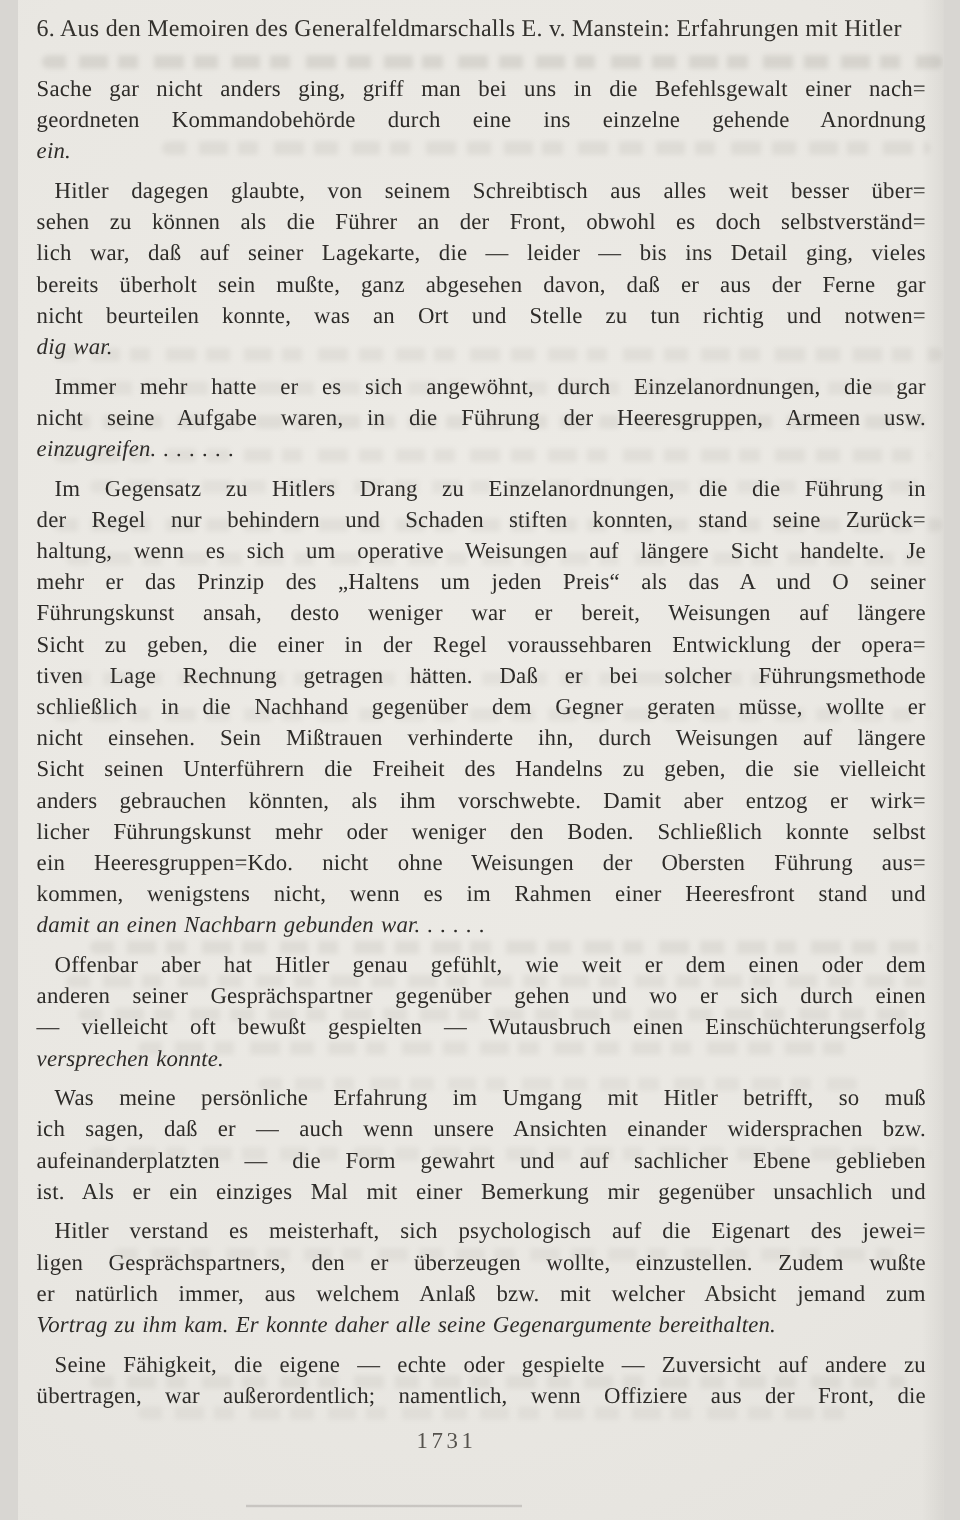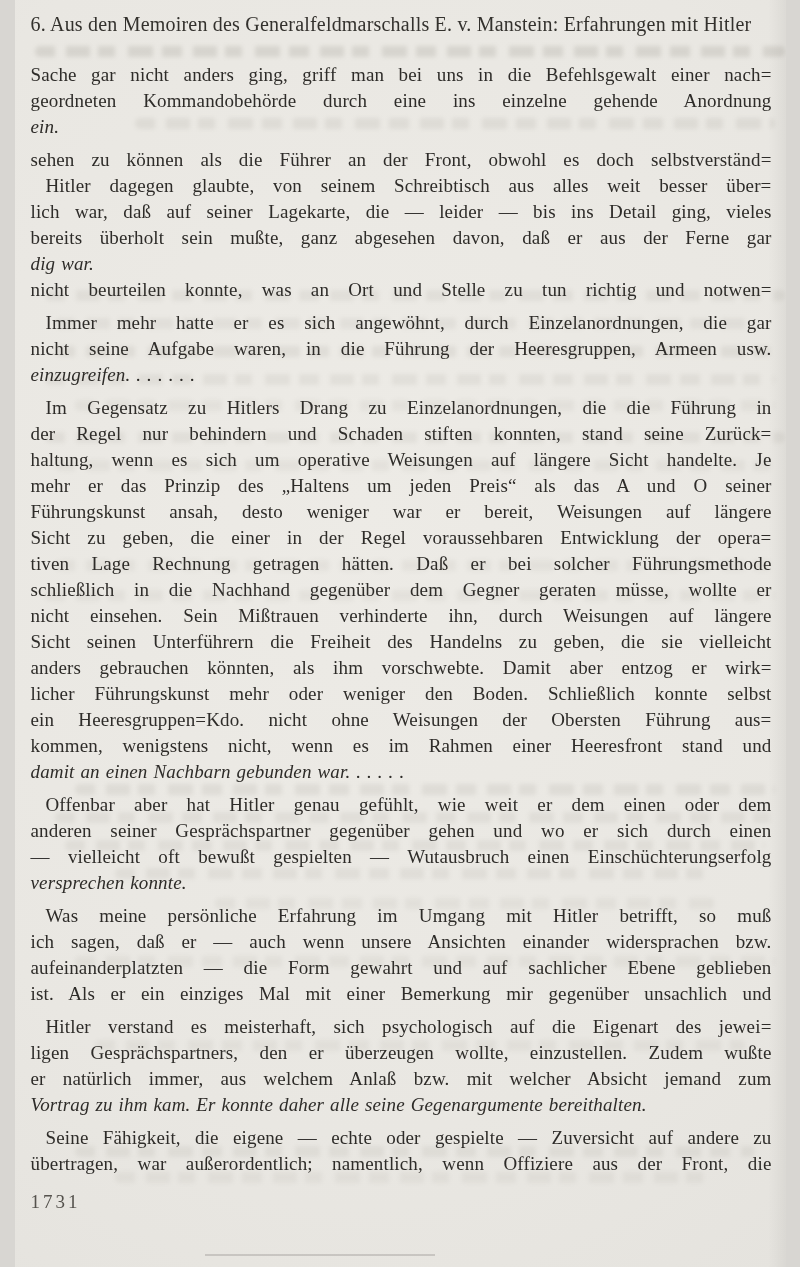--- a/index.html
+++ b/index.html
@@ -36,21 +36,21 @@
     line-height:26px;
     text-align:justify;
     text-align-last:justify;
     letter-spacing:0.15px;
     word-spacing:1px;
   }
   .line.lastline{text-align-last:left;font-style:italic;}
   .line.indent{text-indent:15px;}
   .pagenum{
     margin-top:14px;
-    text-align:left;
+    text-align:center;
     padding-right:58px;
     font-size:19px;
     letter-spacing:3px;
     color:#55524d;
   }
   .bottom-mark{
     position:absolute;left:190px;top:1254px;width:230px;height:2px;
     background:rgba(60,58,54,0.18);filter:blur(0.5px);z-index:1;
   }
   .edge-shade{
@@ -87,26 +87,26 @@
     </div>
   <div class="content">
     <div class="header">6. Aus den Memoiren des Generalfeldmarschalls E. v. Manstein: Erfahrungen mit Hitler</div>
     <div class="body" id="body">
         <div class="para">
           <div class="line">Sache gar nicht anders ging, griff man bei uns in die Befehlsgewalt einer nach=</div>
           <div class="line">geordneten Kommandobehörde durch eine ins einzelne gehende Anordnung</div>
           <div class="line lastline">ein.</div>
         </div>
         <div class="para">
+          <div class="line indent">Hitler dagegen glaubte, von seinem Schreibtisch aus alles weit besser über=</div>
           <div class="line">sehen zu können als die Führer an der Front, obwohl es doch selbstverständ=</div>
-          <div class="line indent">Hitler dagegen glaubte, von seinem Schreibtisch aus alles weit besser über=</div>
           <div class="line">lich war, daß auf seiner Lagekarte, die — leider — bis ins Detail ging, vieles</div>
           <div class="line">bereits überholt sein mußte, ganz abgesehen davon, daß er aus der Ferne gar</div>
+          <div class="line">nicht beurteilen konnte, was an Ort und Stelle zu tun richtig und notwen=</div>
           <div class="line lastline">dig war.</div>
-          <div class="line">nicht beurteilen konnte, was an Ort und Stelle zu tun richtig und notwen=</div>
         </div>
         <div class="para">
           <div class="line indent">Immer mehr hatte er es sich angewöhnt, durch Einzelanordnungen, die gar</div>
           <div class="line">nicht seine Aufgabe waren, in die Führung der Heeresgruppen, Armeen usw.</div>
           <div class="line lastline">einzugreifen. . . . . . .</div>
         </div>
         <div class="para">
           <div class="line indent">Im Gegensatz zu Hitlers Drang zu Einzelanordnungen, die die Führung in</div>
           <div class="line">der Regel nur behindern und Schaden stiften konnten, stand seine Zurück=</div>
           <div class="line">haltung, wenn es sich um operative Weisungen auf längere Sicht handelte. Je</div>

